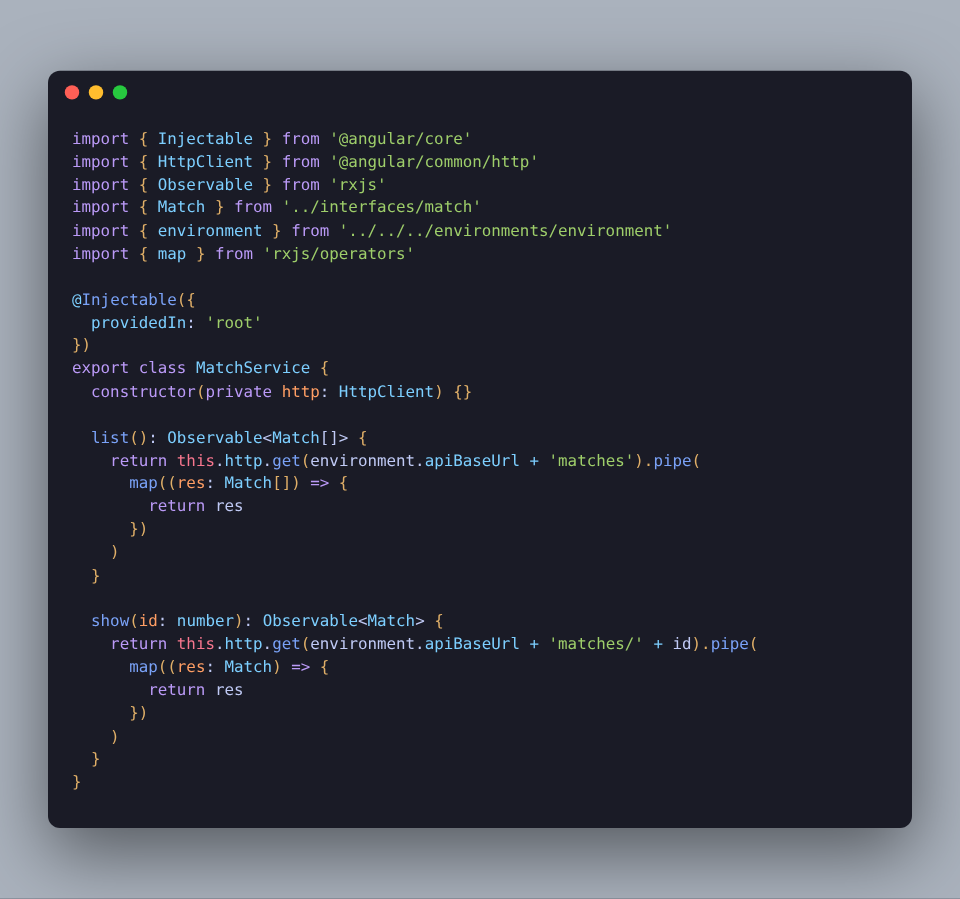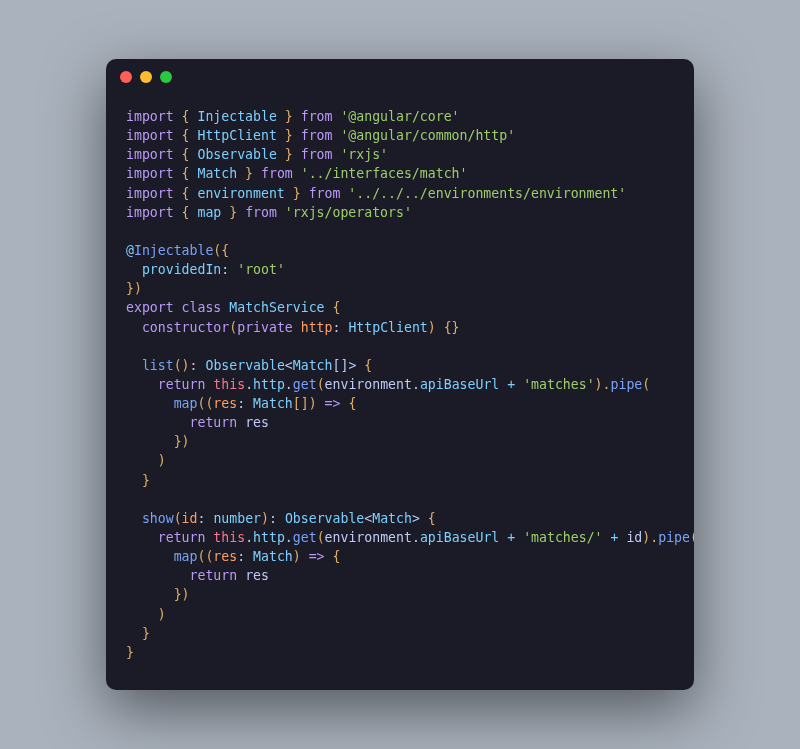--- a/index.html
+++ b/index.html
@@ -8,21 +8,21 @@
     width: 800px;
     height: 749px;
     display: flex;
     align-items: center;
     justify-content: center;
     font-family: 'Menlo', 'Monaco', 'Consolas', monospace;
   }
   .window {
     background: #1a1b26;
     border-radius: 10px;
-    width: 588px;
+    width: 720px;
     box-shadow: 0 20px 60px rgba(0,0,0,0.5);
     overflow: hidden;
   }
   .titlebar {
     height: 36px;
     display: flex;
     align-items: center;
     padding-left: 14px;
     gap: 8px;
   }

